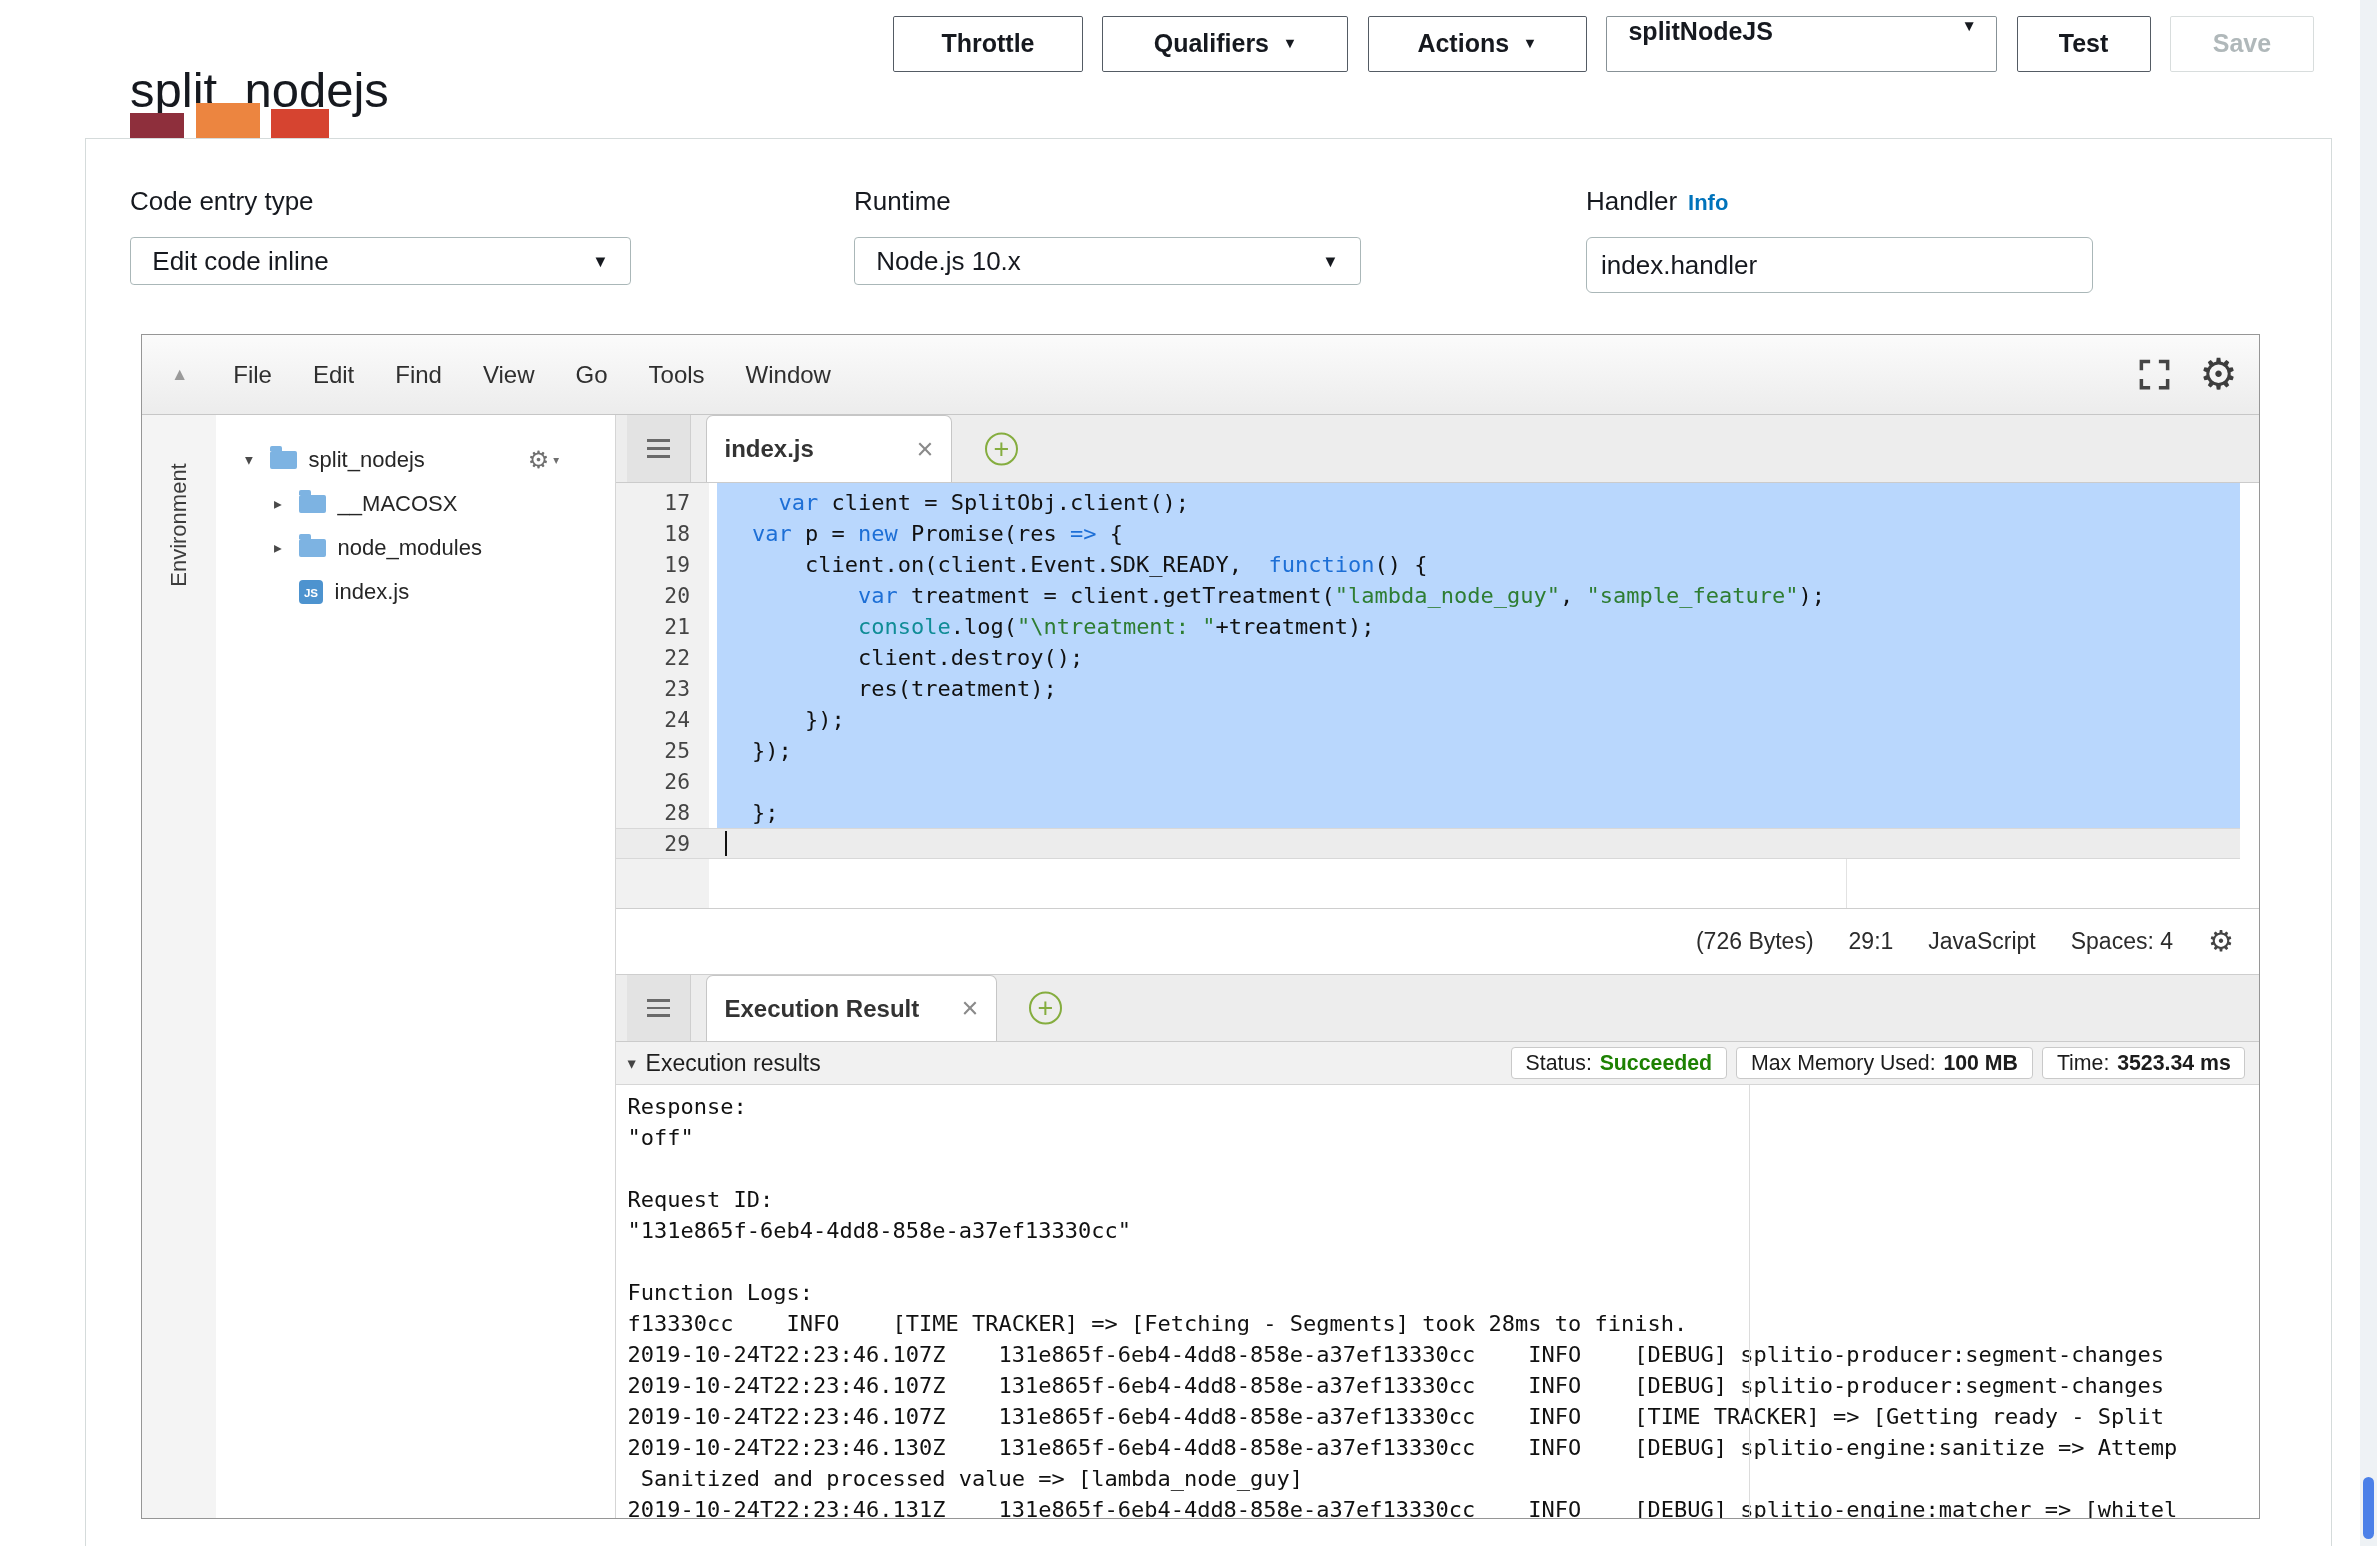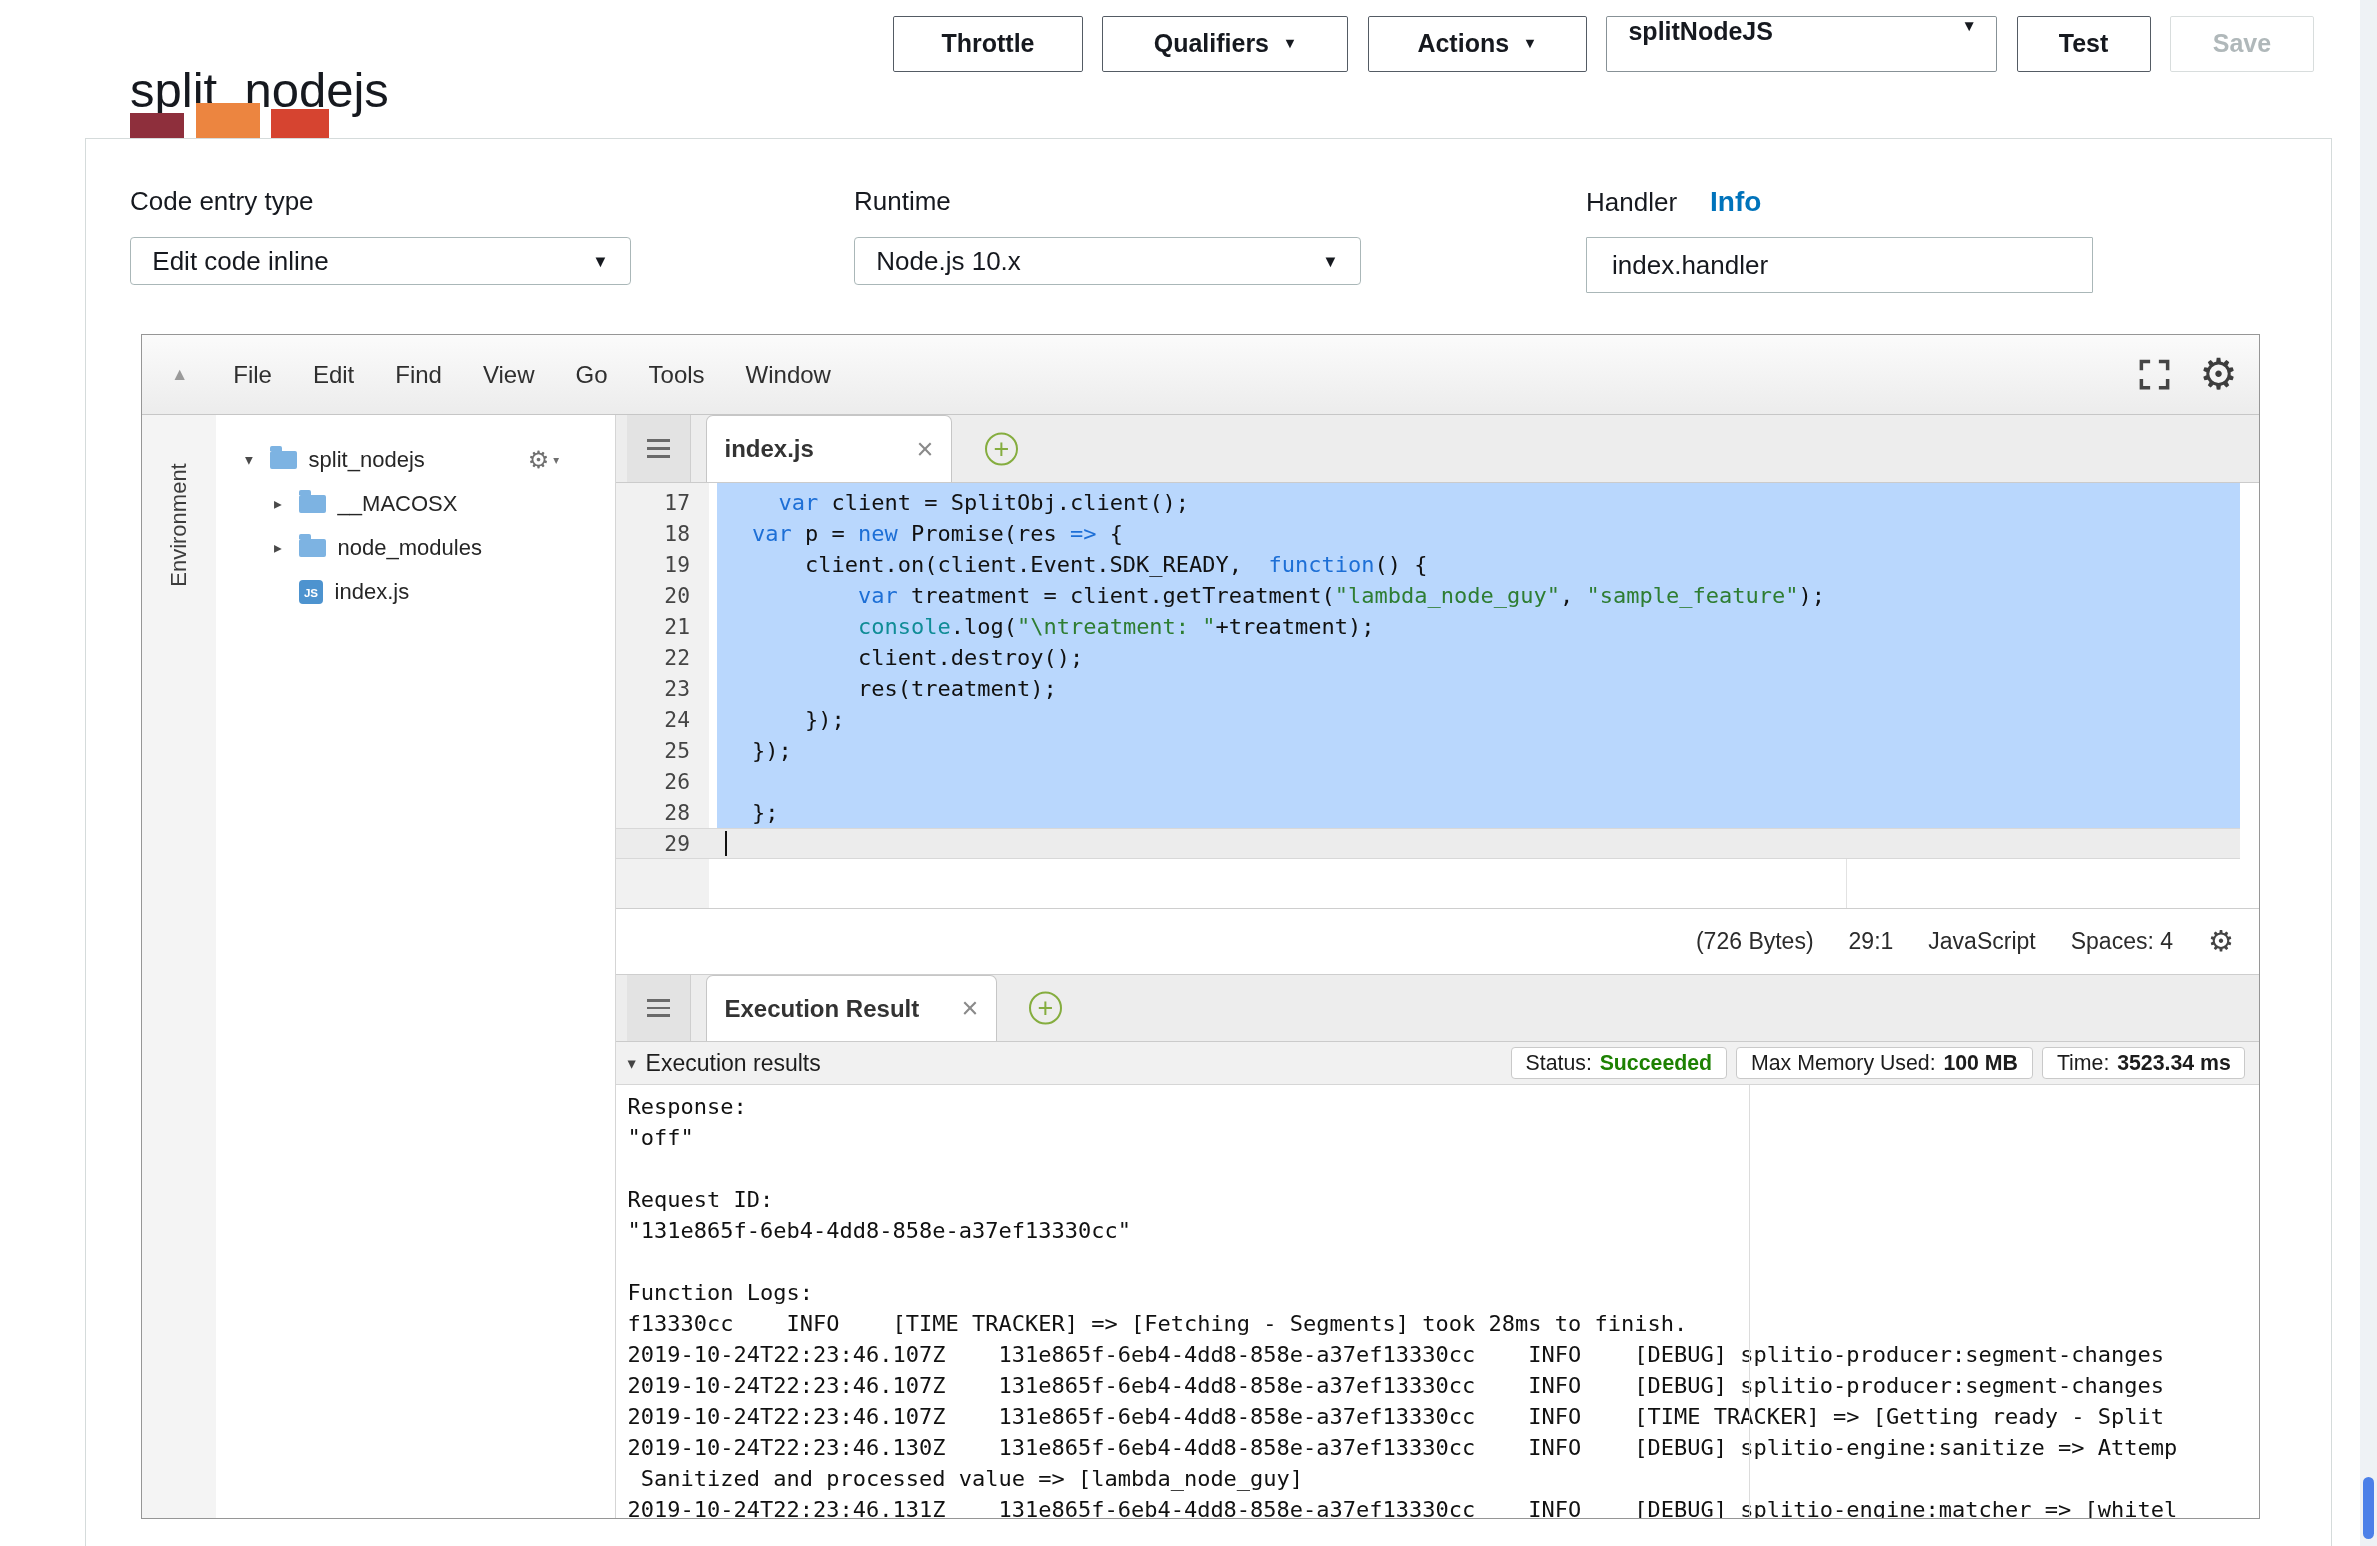--- a/index.html
+++ b/index.html
@@ -24,27 +24,27 @@
   .remnant .b1{width:54px;height:25px;background:#8e2f3c;}
   .remnant .b2{width:64px;height:35px;background:#ec8540;}
   .remnant .b3{width:58px;height:29px;background:#d64430;}
 
   
   .card{position:absolute;left:85px;top:138px;width:2247px;height:1409px;background:#fff;
         border:1px solid #d5dbdb;box-sizing:border-box;}
 
   .field-label{position:absolute;top:186px;font-size:26px;color:#16191f;}
   .lbl1{left:130px}.lbl2{left:854px}.lbl3{left:1586px}
-  .info-link{color:#0073bb;font-size:28px;font-weight:700;margin-left:33px;cursor:pointer;}
+  .info-link{color:#0073bb;font-size:22px;font-weight:700;margin-left:11px;cursor:pointer;}
   .dropdown{position:absolute;top:237px;height:48px;box-sizing:border-box;background:#fff;border:1px solid #aab7b8;
         border-radius:3.9px;display:flex;align-items:center;padding-left:21.3px;font-size:26px;cursor:pointer;}
   .dd1{left:130px;width:501px}.dd2{left:854px;width:507px}
   .dropdown .dd-caret{position:absolute;right:21.3px;font-size:16.5px;color:#16191f;}
   .text-input{position:absolute;left:1586px;top:237px;width:507px;height:56px;box-sizing:border-box;
-        border:1px solid #aab7b8;border-radius:1px;padding:0 25px;font-size:26px;color:#16191f;
+        border:1px solid #aab7b8;border-radius:6px;padding:0 14px;font-size:26px;color:#16191f;
         font-family:"Liberation Sans",sans-serif;background:#fff;}
 
   
   .ide{position:absolute;left:141px;top:334px;width:2117px;height:1183px;border:1px solid #969696;
        box-sizing:content-box;background:#fff;}
   .menubar{position:absolute;left:0;top:0;width:100%;height:80px;box-sizing:border-box;
        background:linear-gradient(#fbfbfb,#ececec);border-bottom:1px solid #c6c6c6;
        display:flex;align-items:center;padding-left:29px;gap:41px;font-size:24px;color:#2f2f2f;}
   .collapse-tri{font-size:17.5px;color:#9a9a9a;margin-right:3.9px;}
   .menu-item{cursor:pointer;}

